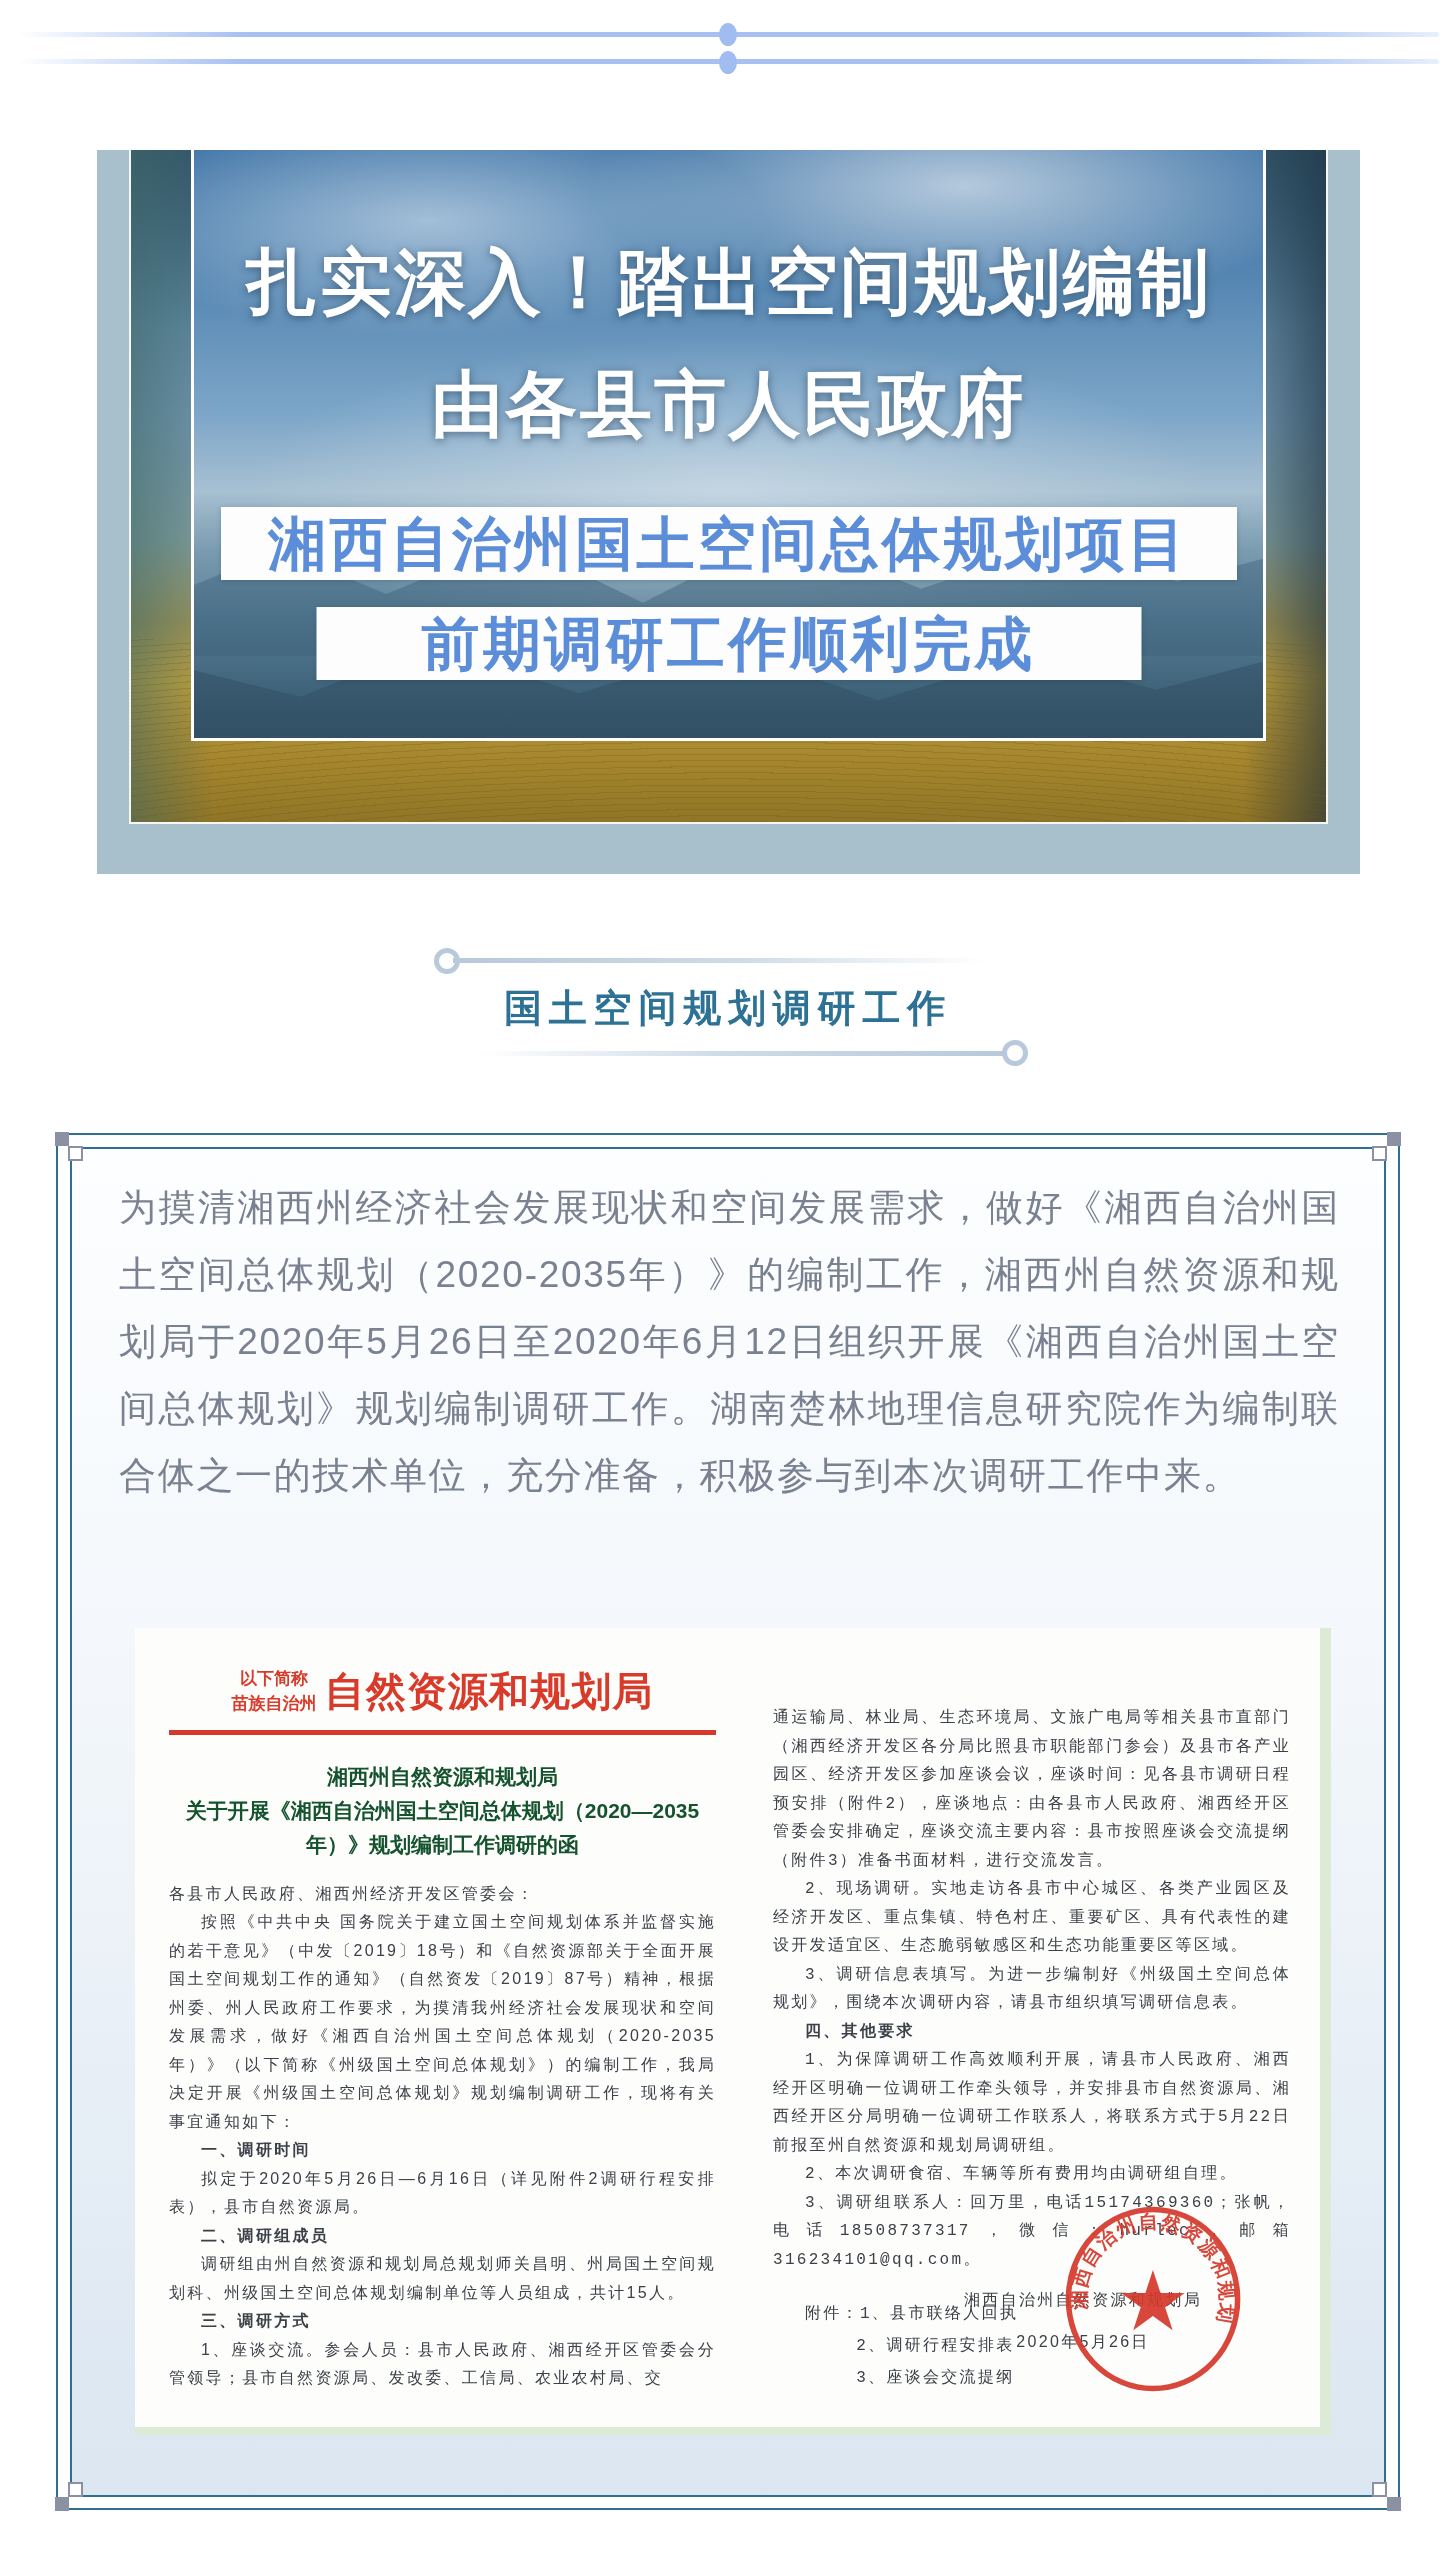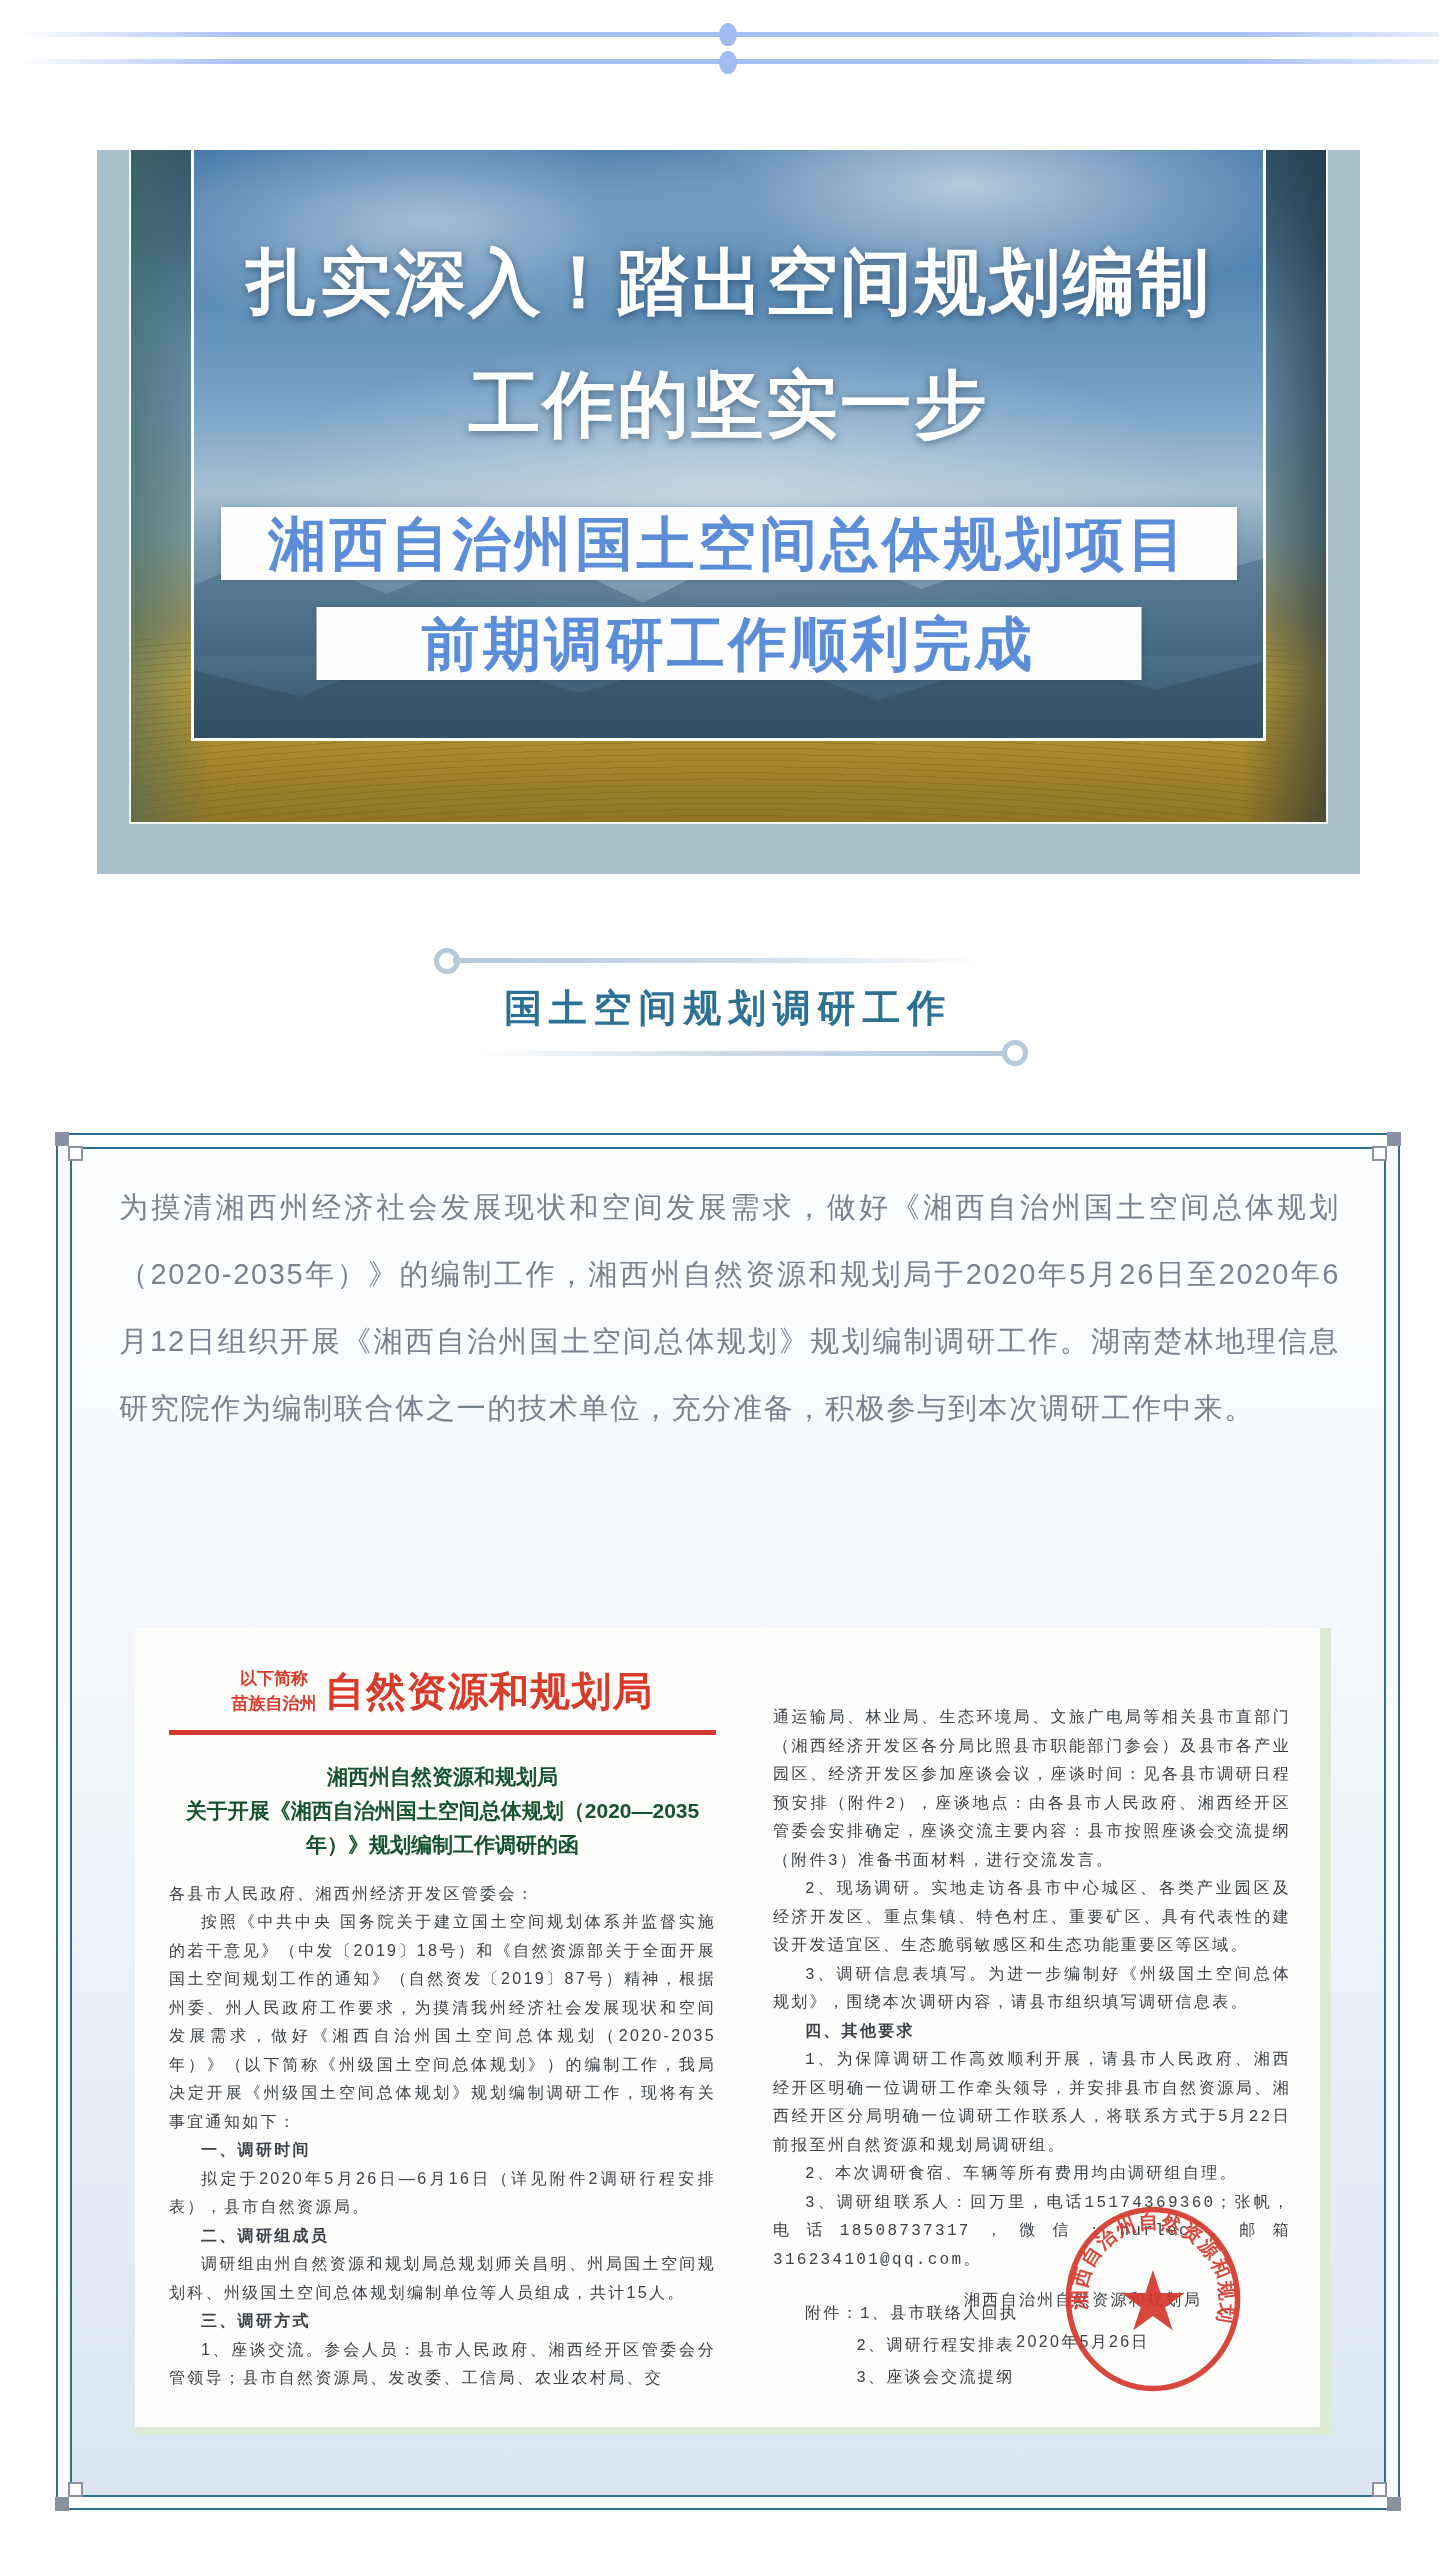--- a/index.html
+++ b/index.html
@@ -64,21 +64,21 @@
     background:linear-gradient(180deg,#fdfeff 0%,#f3f7fb 40%,#dbe6f1 100%);}
   .corner-fill{position:absolute;width:13.7px;height:13.7px;background:#8b90a2;}
   .corner-line{position:absolute;width:15px;height:15px;border:2.9px solid #8b90a2;
     background:#ffffff;box-sizing:border-box;}
   .cf-tl{left:55px;top:1132px;} .cl-tl{left:68px;top:1146px;}
   .cf-tr{left:1387px;top:1132px;} .cl-tr{left:1372px;top:1146px;}
   .cf-bl{left:55px;top:2497px;} .cl-bl{left:68px;top:2482px;}
   .cf-br{left:1387px;top:2497px;} .cl-br{left:1372px;top:2482px;}
 
   .intro{position:absolute;left:119px;top:1174px;width:1221px;
-    font-size:29px;line-height:67px;letter-spacing:1.7px;color:#7a8191;
+    font-size:37px;line-height:67px;letter-spacing:1.7px;color:#7a8191;
     text-align:justify;margin:0;}
 
   
   .doc{position:absolute;left:135px;top:1628px;width:1185px;height:799px;
     background:#fdfdfb;border-right:11.4px solid #dcead6;border-bottom:8px solid #dcead6;
     box-sizing:content-box;overflow:hidden;}
   .doc-cols{display:flex;padding:17px 28.5px 0 34px;gap:57px;}
   .doc-left{width:547px;flex:none;}
   .doc-right{width:518px;flex:none;padding-top:41px;font-family:Liberation Mono, monospace;}
   .letterhead{display:flex;justify-content:center;align-items:center;gap:8px;margin-top:19.4px;}
@@ -112,21 +112,21 @@
   </div>
 
   <div class="hero">
     <div class="hero-photo">
       <div class="terraces"></div>
       <div class="hero-inner">
         <div class="ridge1"></div>
         <div class="ridge2"></div>
         <div class="hero-title">
           <div>扎实深入！踏出空间规划编制</div>
-          <div>工作的坚实一步</div>
+          <div>由各县市人民政府</div>
         </div>
         <div class="hero-band band2">前期调研工作顺利完成</div>
         <div class="hero-band band1">湘西自治州国土空间总体规划项目</div>
       </div>
     </div>
   </div>
 
   <div>
     <div class="deco-ring ring-top"></div>
     <div class="deco-line line-top"></div>

